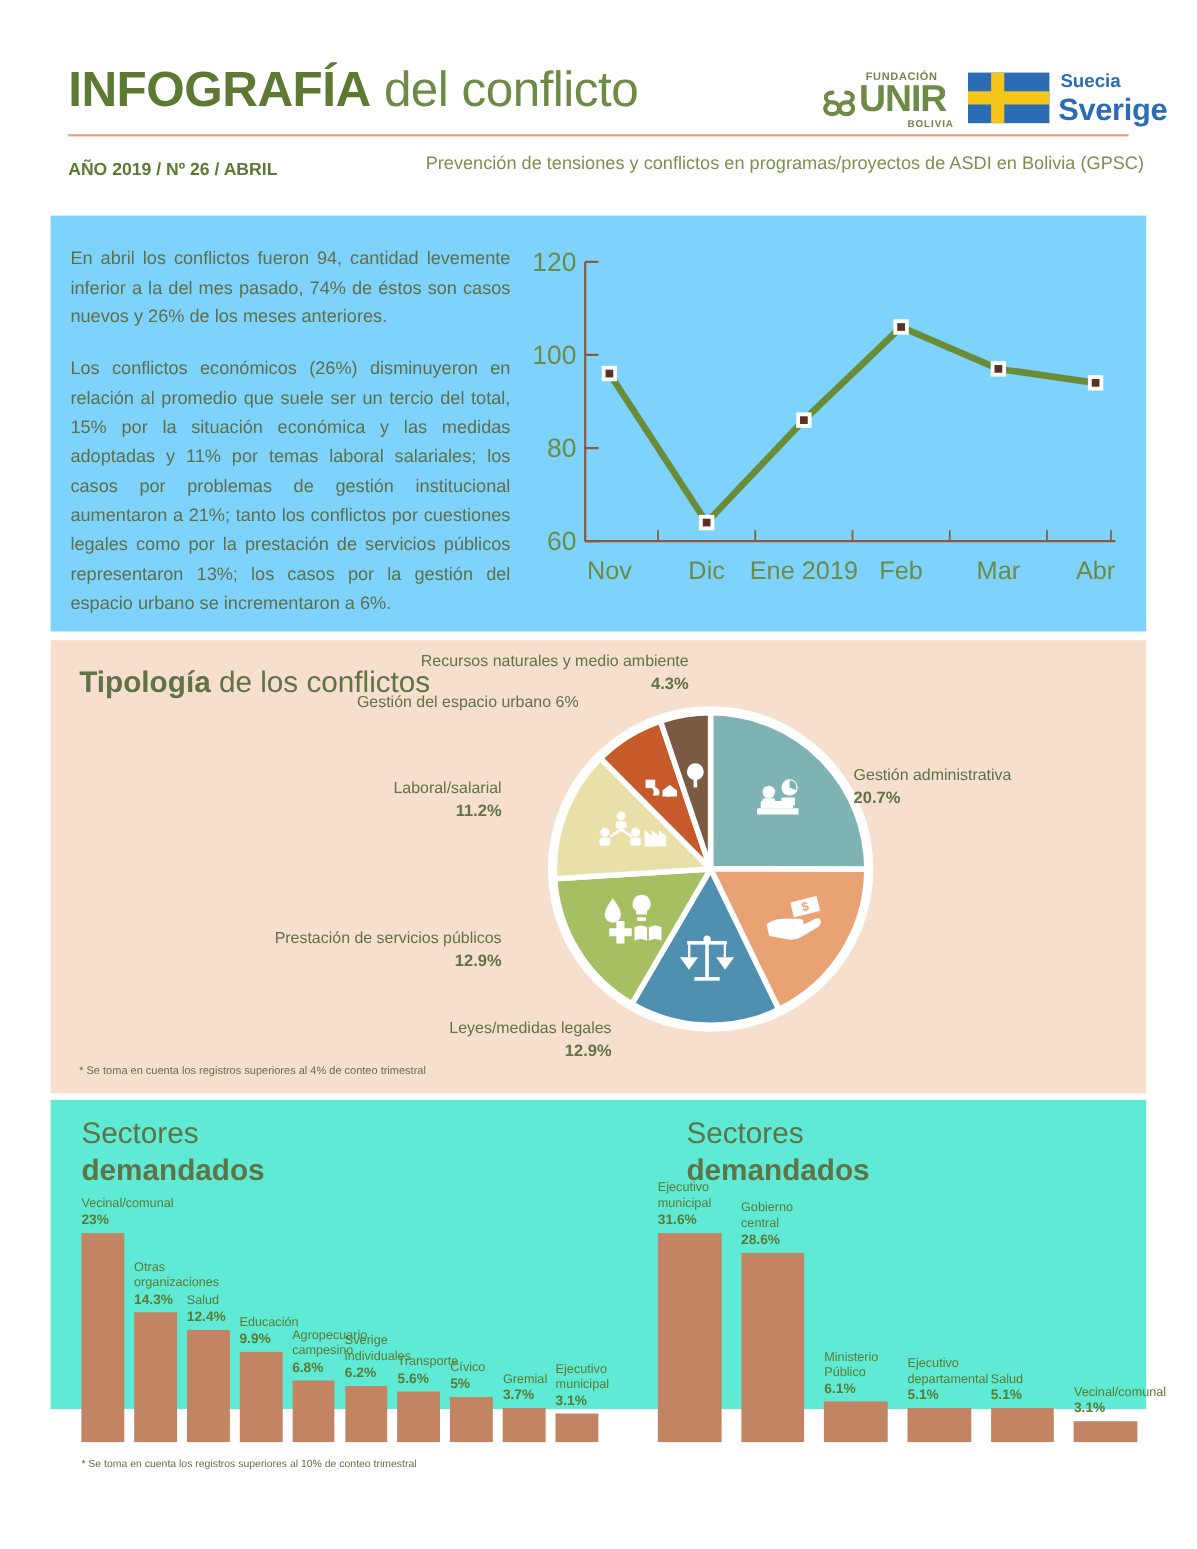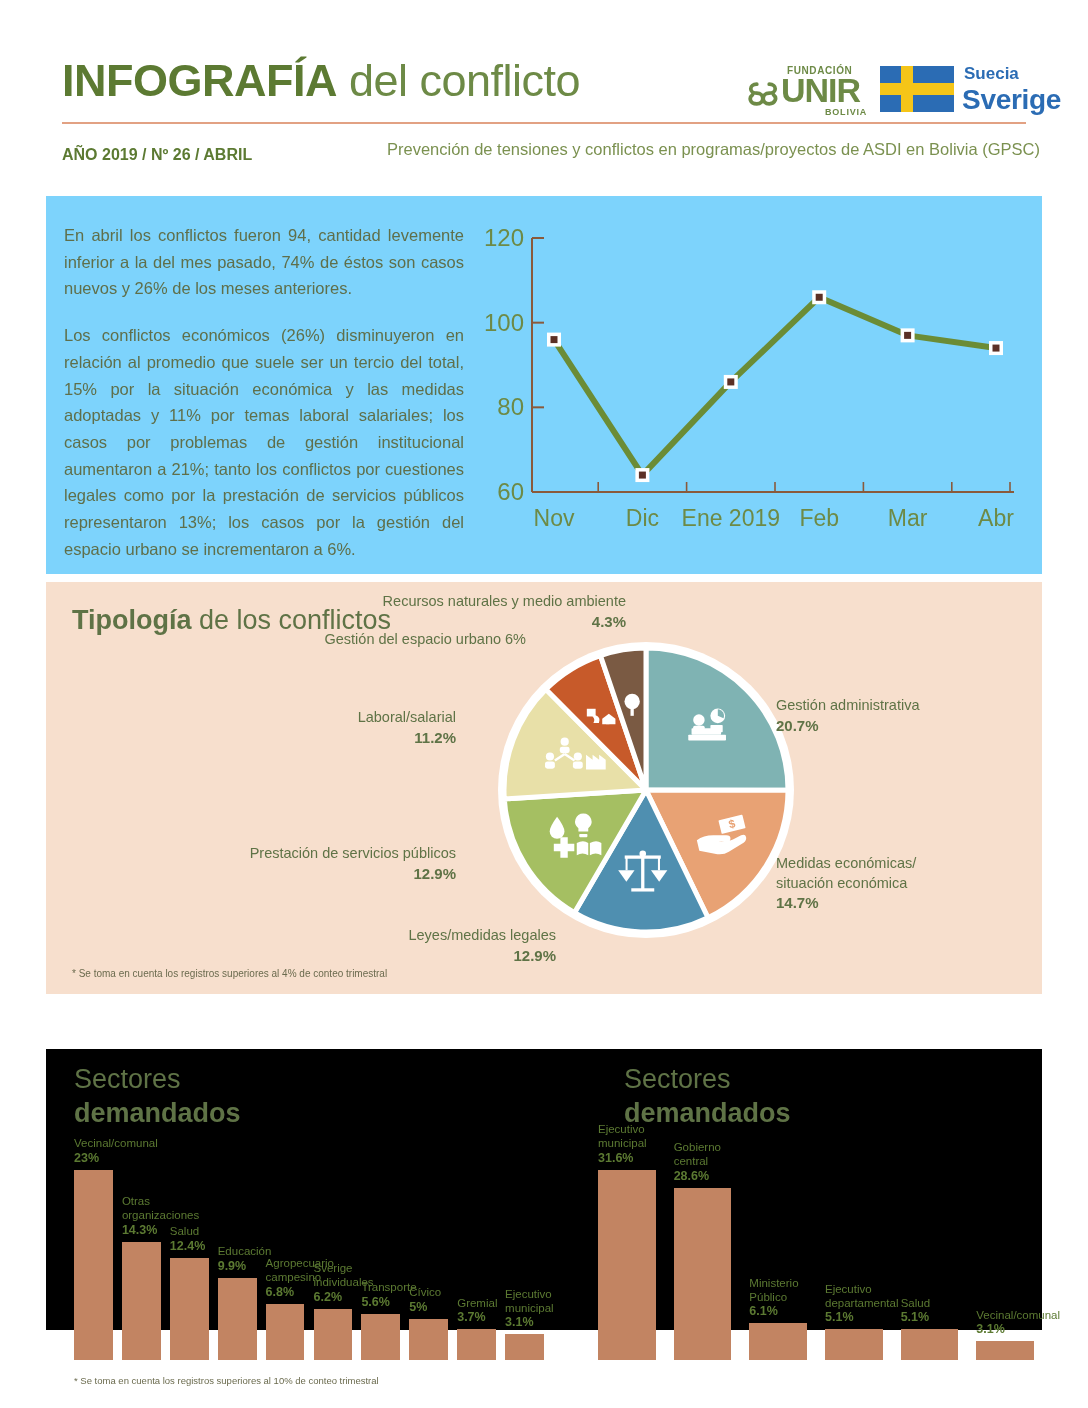--- a/index.html
+++ b/index.html
@@ -91,22 +91,22 @@
     position:absolute;left:26px;top:386px;font-size:10px;color:#6b6b4e;
   }
   .plabel{
     position:absolute;font-size:14.5px;color:#5f7346;line-height:1.35;
   }
   .plabel b{font-weight:bold;font-size:15px;}
   .plabel.r{text-align:right;}
 
   
   .panel3{
-    position:absolute;left:46px;top:1049px;width:996px;height:281px;
-    background:#000000;
+    position:absolute;left:46px;top:1000px;width:996px;height:281px;
+    background:#5eead4;
   }
   .bars-title{
     position:absolute;font-size:27px;line-height:1.25;color:#5f7346;
   }
   .bars-title b{font-weight:bold;}
   .bars-title span{font-weight:normal;}
   .barchart{position:absolute;}
   .bar{
     position:absolute;bottom:0;background:#c28462;
   }
@@ -288,25 +288,20 @@
       <b>12.9%</b>
     </div>
     <div class="plabel r" style="left:330px;top:344px;width:180px;">
       <div>Leyes/medidas legales</div>
       <b>12.9%</b>
     </div>
     <div class="plabel" style="left:730px;top:114px;width:230px;">
       <div>Gestión administrativa</div>
       <b>20.7%</b>
     </div>
-    <div class="plabel" style="left:730px;top:272px;width:230px;">
-      <div>Medidas económicas/</div>
-      <div>situación económica</div>
-      <b>14.7%</b>
-    </div>
 
     <div class="pie-note">* Se toma en cuenta los registros superiores al  4% de conteo trimestral</div>
   </div>
 
   <div class="panel3">
     <div class="bars-title" style="left:28px;top:14px;">
       <span>Sectores</span><br>
       <b>demandados</b>
     </div>
     <div class="barchart" id="bars-left" style="left:28px;top:86px;width:470px;height:225px;">

